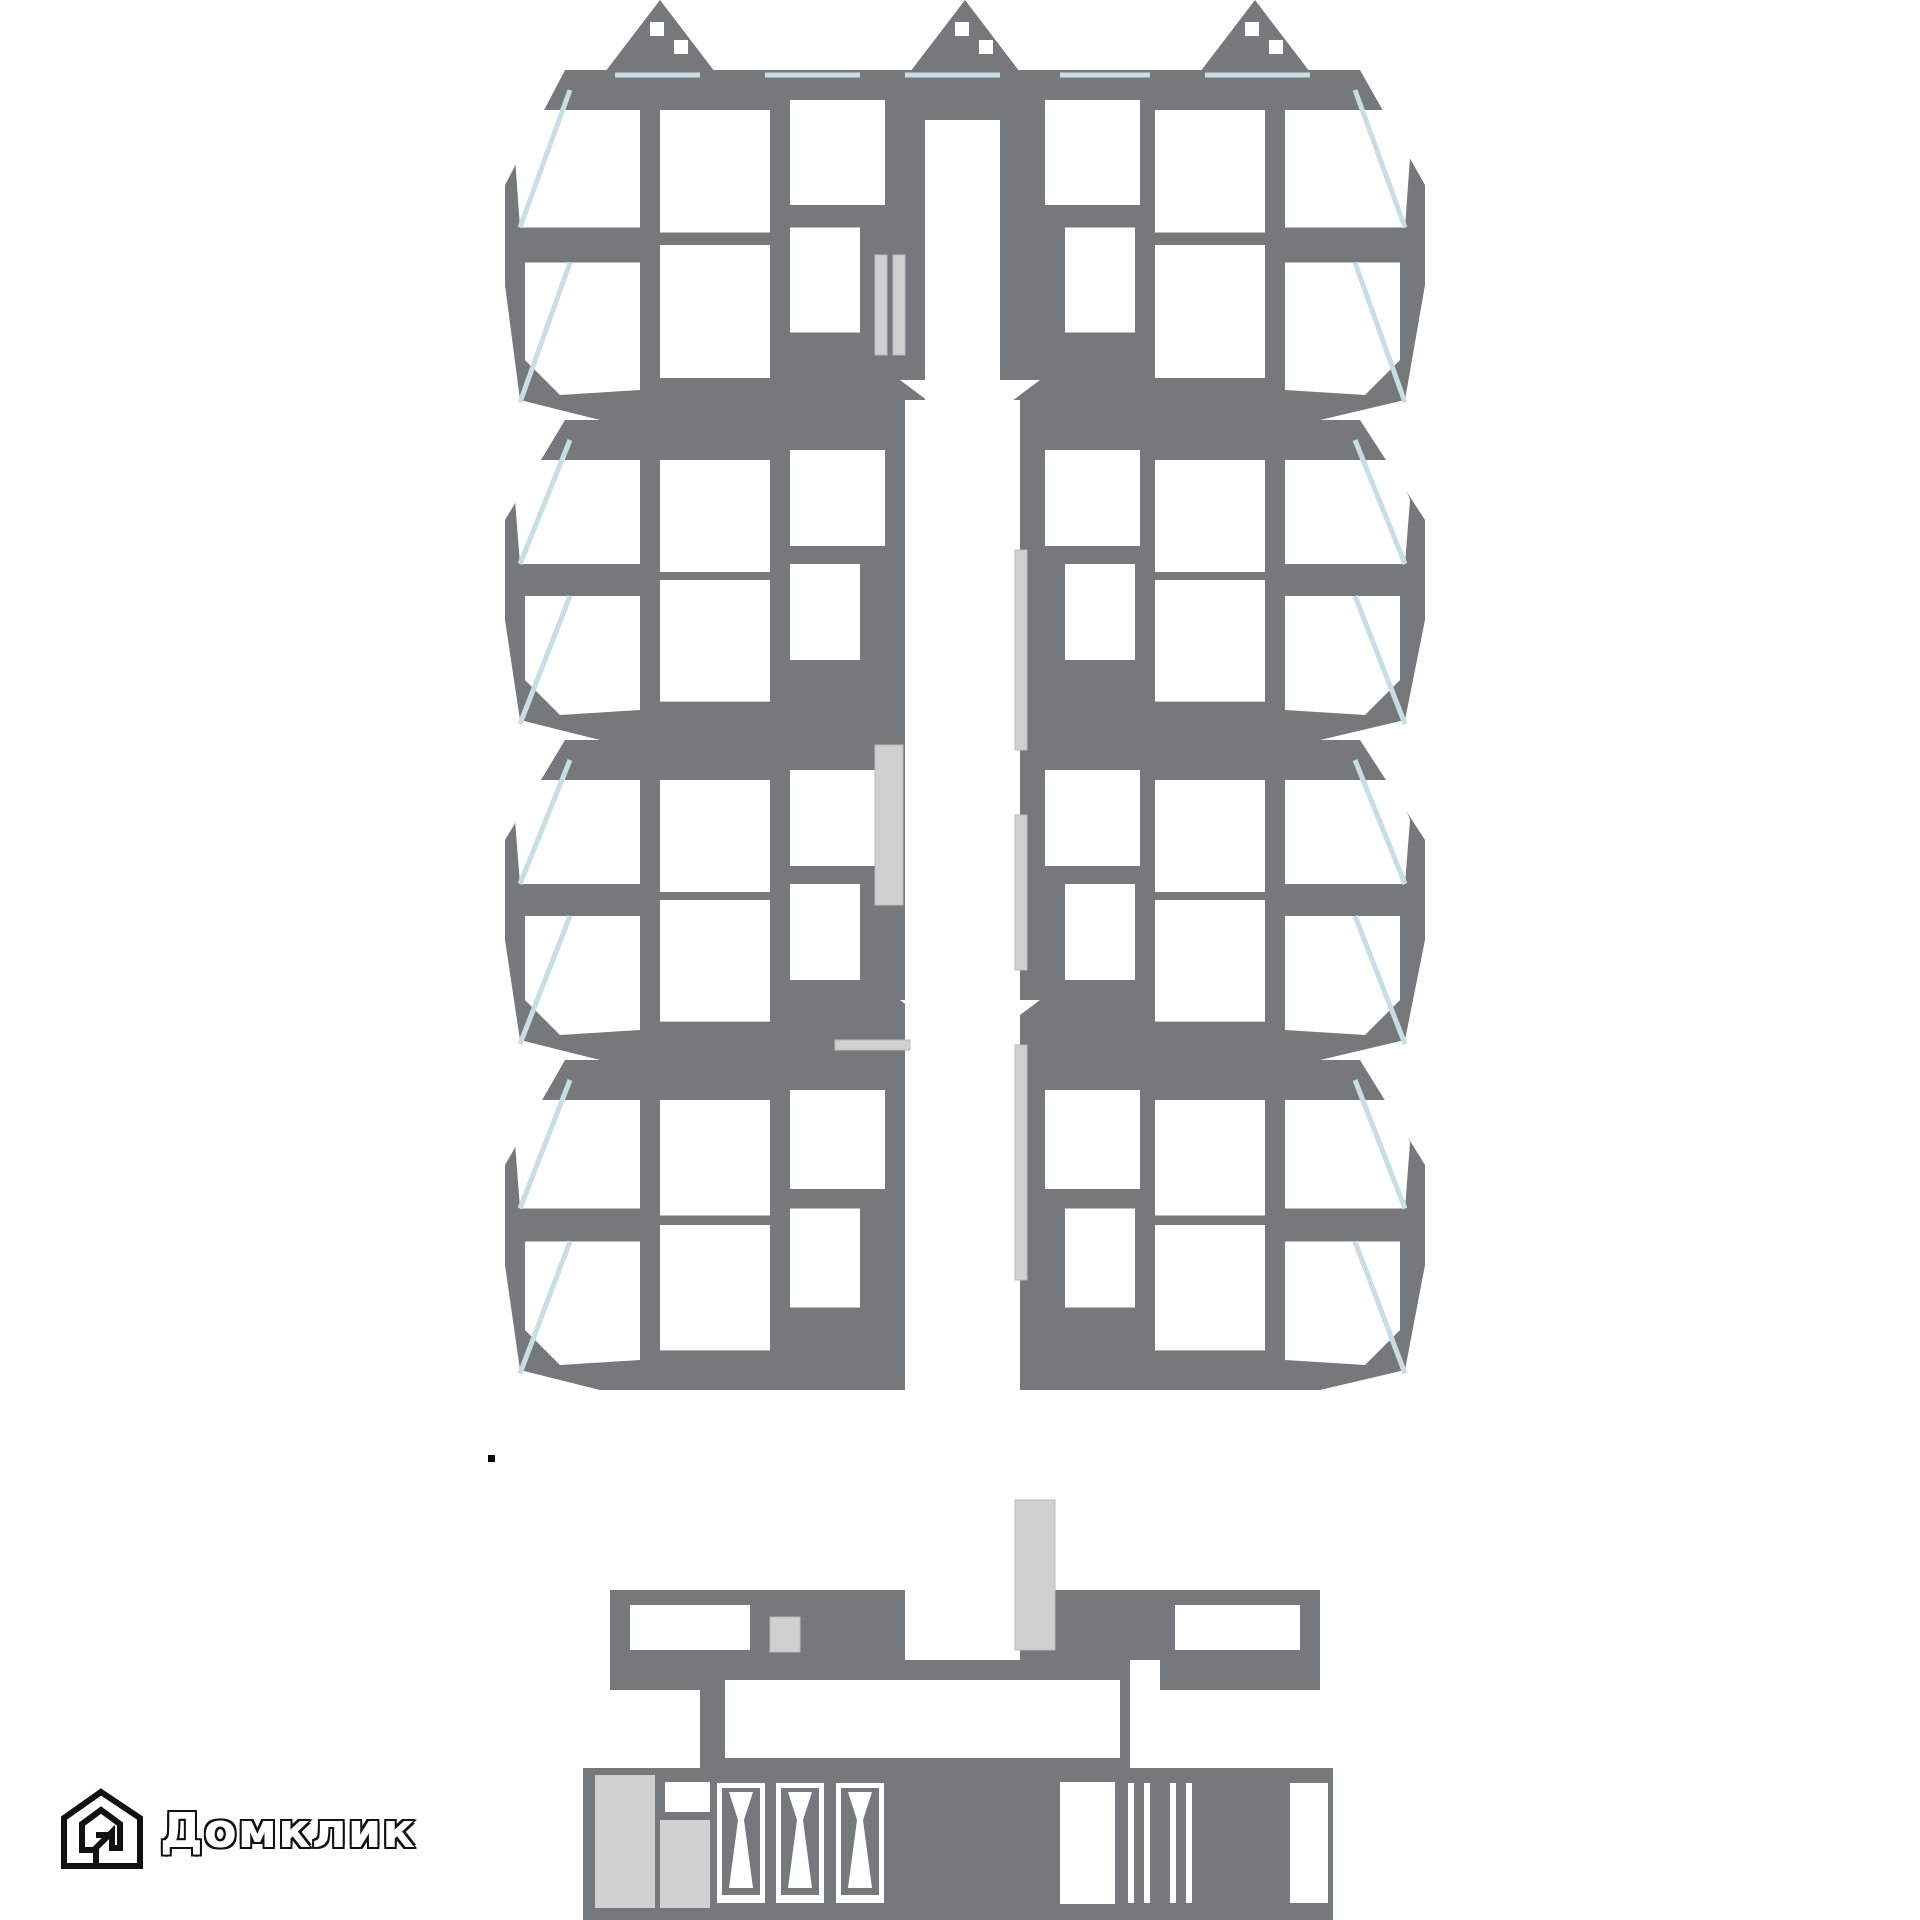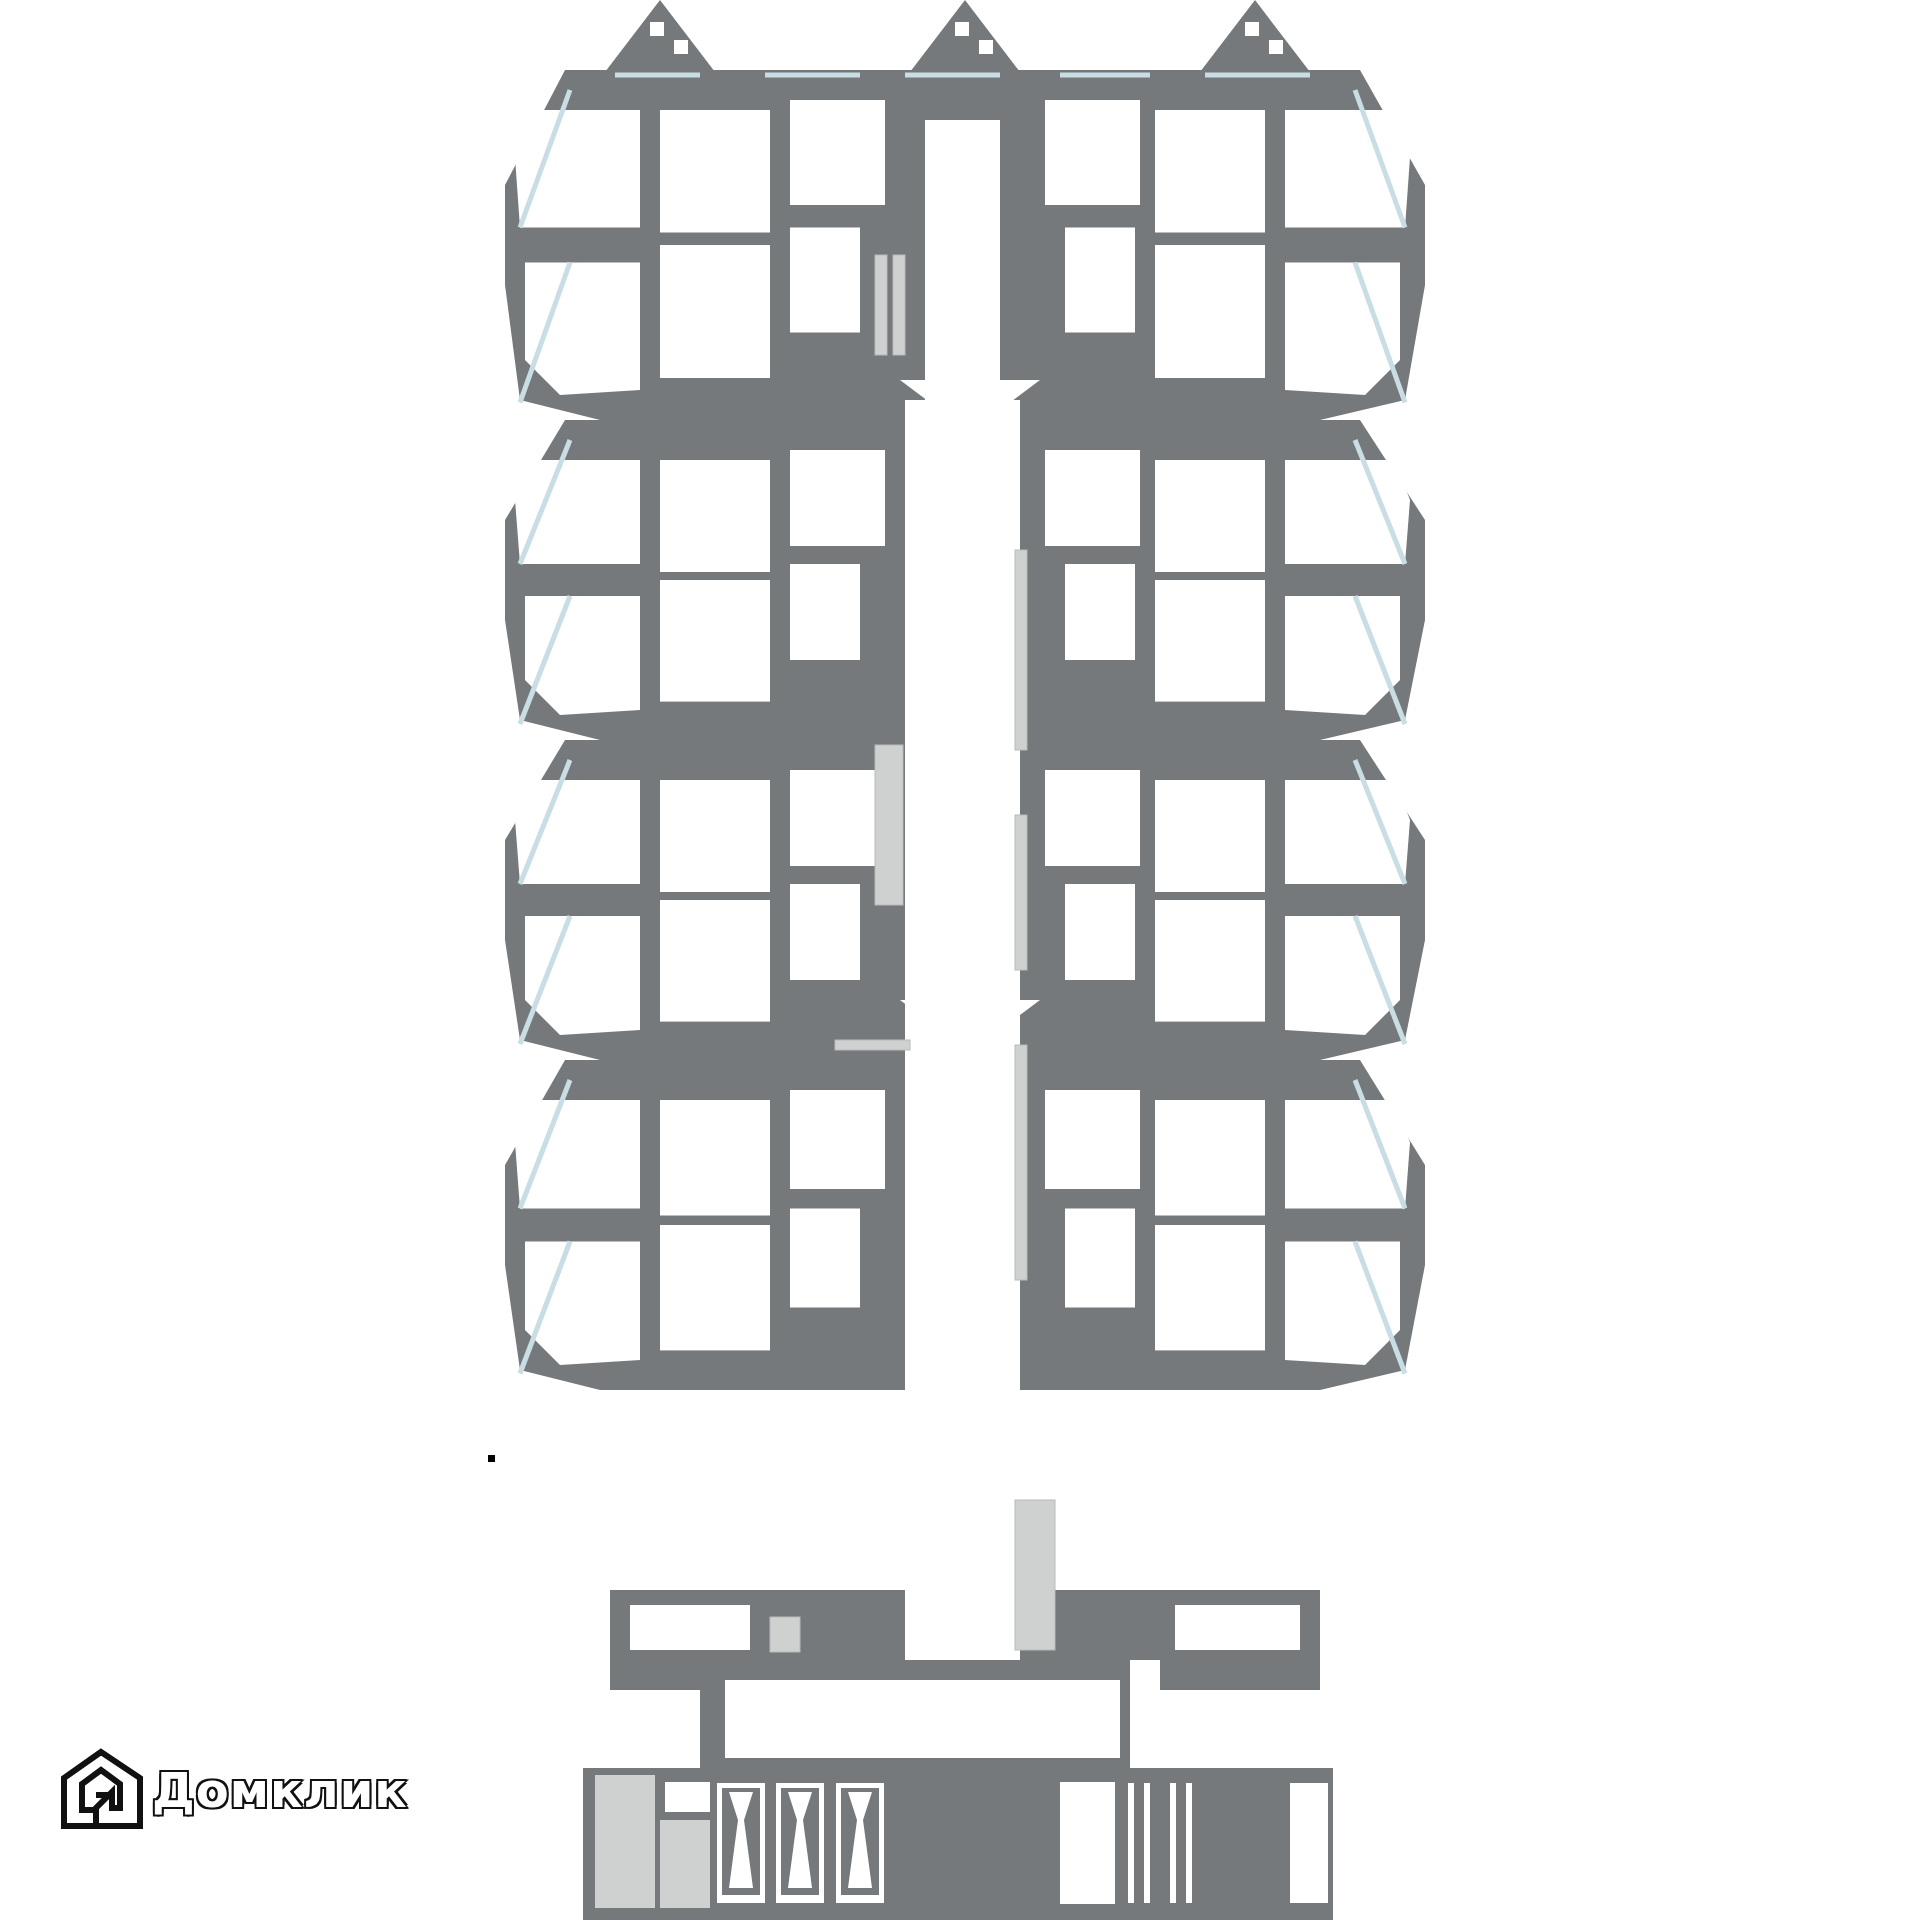--- a/index.html
+++ b/index.html
@@ -1,18 +1,18 @@
 <!DOCTYPE html>
 <html><head>
 <meta charset="utf-8">
 <style>
   html,body{margin:0;padding:0;background:#ffffff;}
   body{width:1920px;height:1920px;position:relative;overflow:hidden;font-family:"Liberation Sans",sans-serif;}
   #plan{position:absolute;left:0;top:0;width:1920px;height:1920px;}
-  .logo{position:absolute;left:56px;top:1748px;display:flex;align-items:center;gap:6px;}
+  .logo{position:absolute;left:56px;top:1788px;display:flex;align-items:center;gap:14px;}
   .logo-text{font-family:"DejaVu Sans",sans-serif;font-weight:bold;font-size:48px;color:#ffffff;
     -webkit-text-stroke:3px #111;paint-order:stroke fill;letter-spacing:1px;
     text-shadow:0 0 0 #111,2px 2px 0 #111,-2px -2px 0 #111,2px -2px 0 #111,-2px 2px 0 #111;}
   .stray-dot{position:absolute;left:488px;top:1455px;width:7px;height:7px;background:#000;}
 </style>
 </head>
 <body>
 
 <svg id="plan" viewBox="0 0 1920 1920" xmlns="http://www.w3.org/2000/svg">
   <g id="walls" fill="#76797b">

